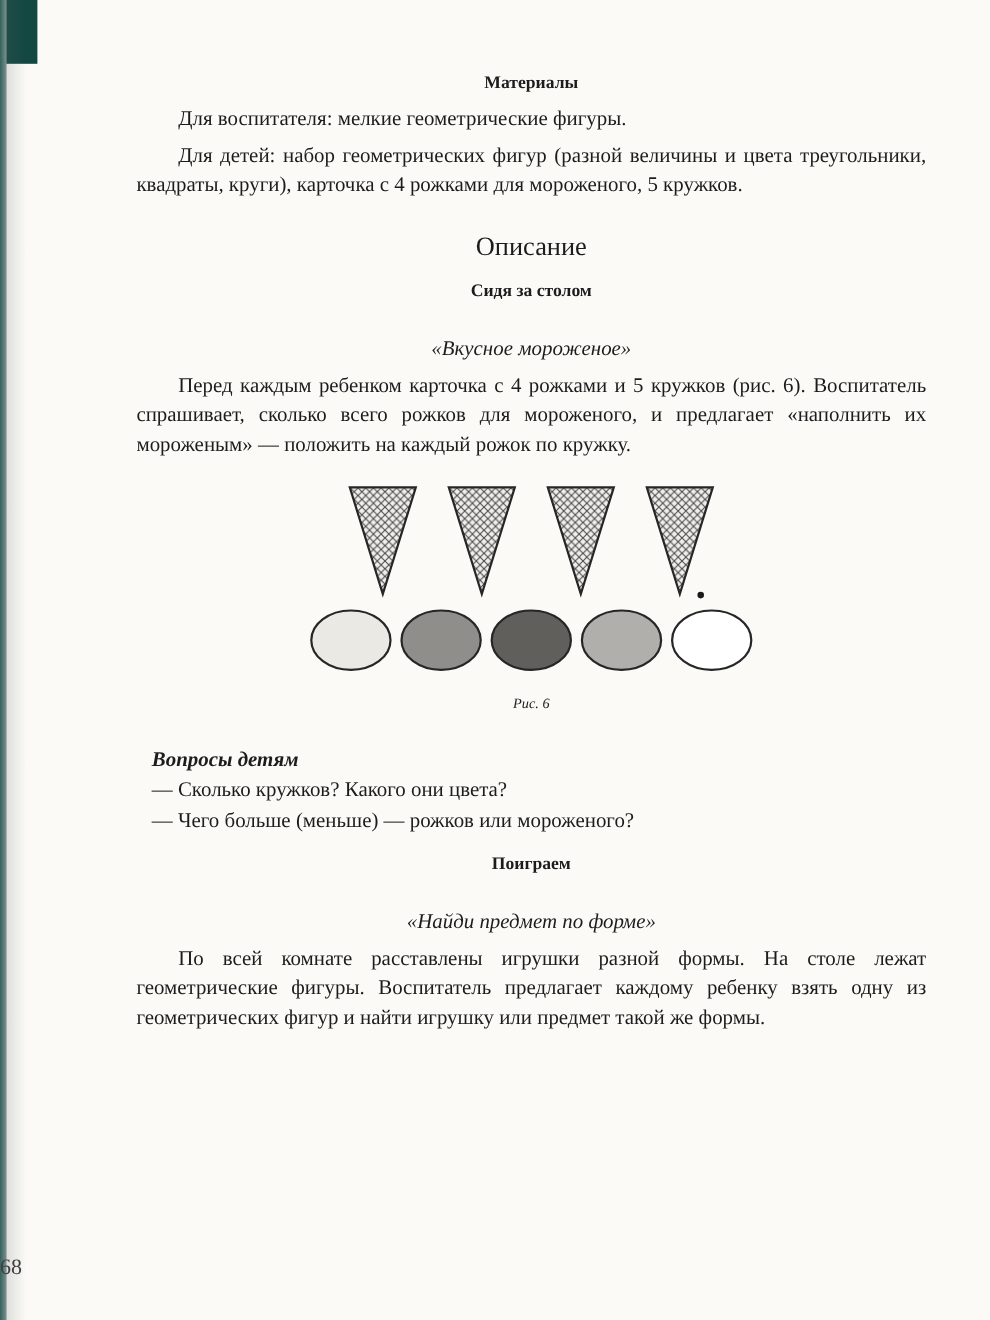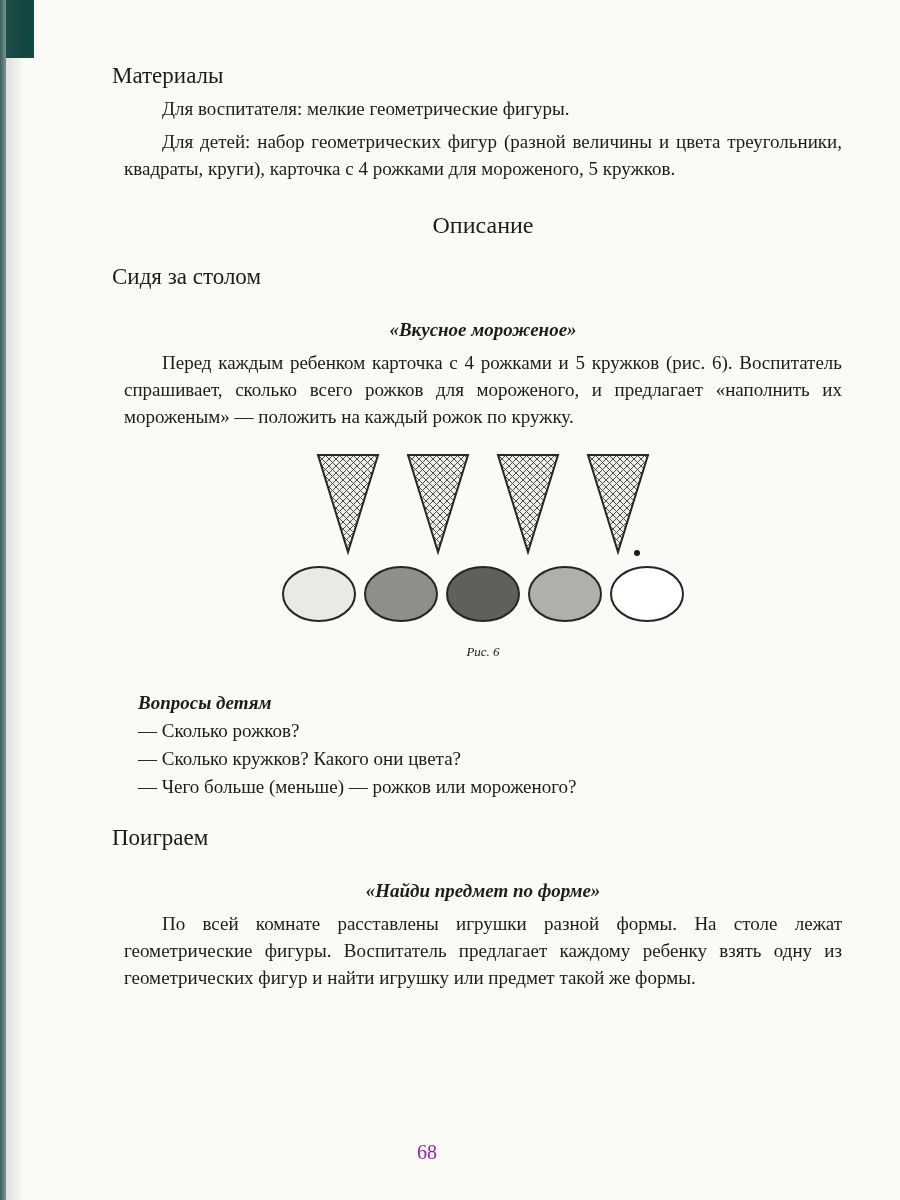--- a/index.html
+++ b/index.html
@@ -21,26 +21,26 @@
     background:#134742;
   }
   .left-shadow{
     position:absolute;left:6px;top:0;width:18px;height:1200px;
     background:linear-gradient(to right,rgba(90,100,98,.18),rgba(90,100,98,0));
   }
   .content{
     position:absolute;left:112px;right:46px;top:62px;
     font-size:19px;line-height:27px;
   }
-  .h-bold{font-weight:normal;font-size:23px;margin:0;}
+  .h-bold{font-weight:bold;font-size:16px;margin:0;text-align:center;}
   .para{margin:6px 12px 0;text-align:justify;text-indent:38px;}
   .center{text-align:center;text-indent:0;}
   .section-title{margin:30px 0 0;font-size:24px;}
-  .subhead{margin:24px 0 0;}
-  .game-title{margin:26px 0 0;font-weight:bold;font-style:italic;}
+  .subhead{margin:12px 0 0;}
+  .game-title{margin:26px 0 0;font-weight:normal;font-style:italic;}
   .figure{
     margin:22px auto 0;width:430px;position:relative;
   }
   .cones-row{
     display:flex;justify-content:center;gap:24px;
   }
   .circles-row{
     display:flex;justify-content:center;gap:4px;margin-top:8px;
   }
   .cone-svg{width:66px;height:104px;display:block;}
@@ -51,22 +51,22 @@
   }
   .fig-caption{
     text-align:center;font-style:italic;margin:14px 0 0;font-size:13px;
   }
   .q-heading{
     margin:24px 0 0 26px;font-weight:bold;font-style:italic;
   }
   .q-line{margin:1px 0 0 26px;}
   .page-number{
     position:absolute;left:0;right:46px;bottom:36px;
-    text-align:center;font-size:20px;
-    font-family:"Liberation Serif","DejaVu Serif",serif;color:#a21caf;
+    text-align:left;font-size:20px;
+    font-family:"Liberation Serif","DejaVu Serif",serif;color:#404040;
   }
   svg{overflow:visible;}
 </style>
 </head>
 <body>
 
 <svg width="0" height="0" style="position:absolute" aria-hidden="true">
   <defs>
     <pattern id="crosshatch" width="7" height="7" patternUnits="userSpaceOnUse">
       <rect width="7" height="7" fill="#efeeea"></rect>
@@ -123,21 +123,20 @@
       </svg>
       <svg class="circle-svg" viewBox="0 0 78 60">
         <ellipse cx="39" cy="30" rx="36" ry="27" stroke="#262626" stroke-width="2" fill="#ffffff"></ellipse>
       </svg>
     </div>
   </div>
 
   <p class="fig-caption">Рис.  6</p>
 
   <p class="q-heading">Вопросы детям</p>
-  <p class="para q-line" style="text-indent:0">— Сколько рожков?</p>
   <p class="para q-line" style="text-indent:0">— Сколько кружков? Какого они цвета?</p>
   <p class="para q-line" style="text-indent:0">— Чего больше (меньше) — рожков или мороженого?</p>
 
   <h3 class="h-bold subhead">Поиграем</h3>
 
   <p class="para center game-title">«Найди предмет по форме»</p>
   <p class="para">По всей комнате расставлены игрушки разной формы. На столе лежат геометрические фигуры. Воспитатель предлагает каждому ребенку взять одну из геометрических фигур и найти игрушку или предмет такой же формы.</p>
 
 </div>
 

